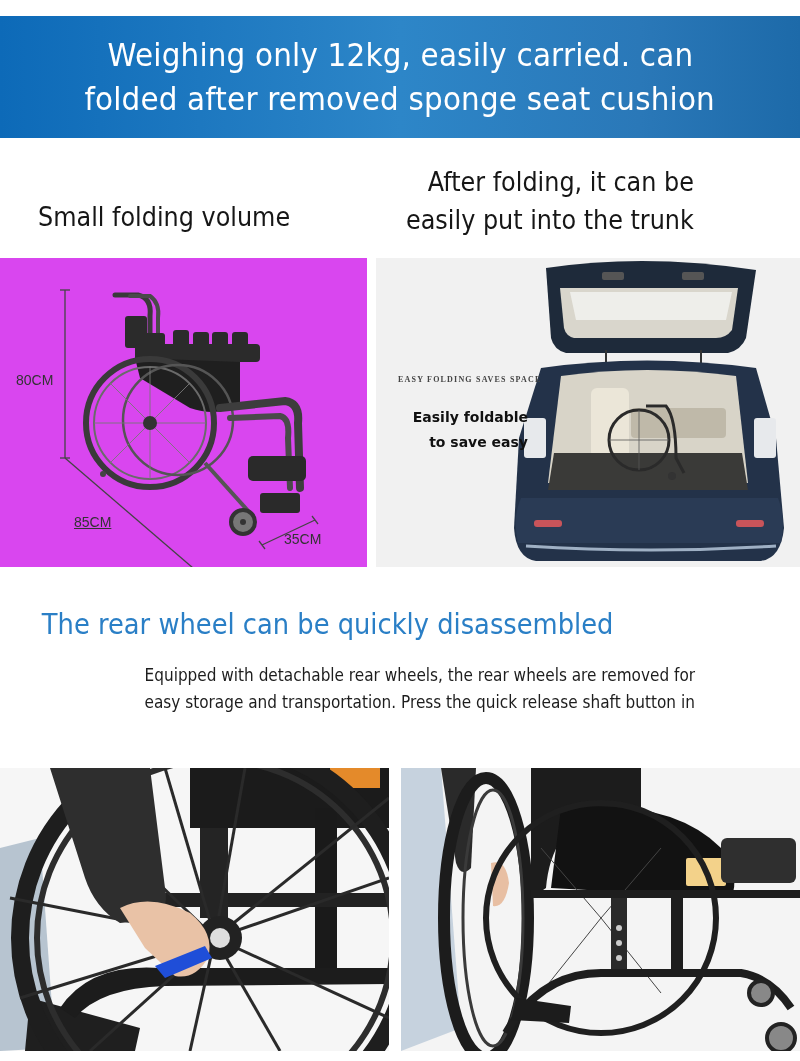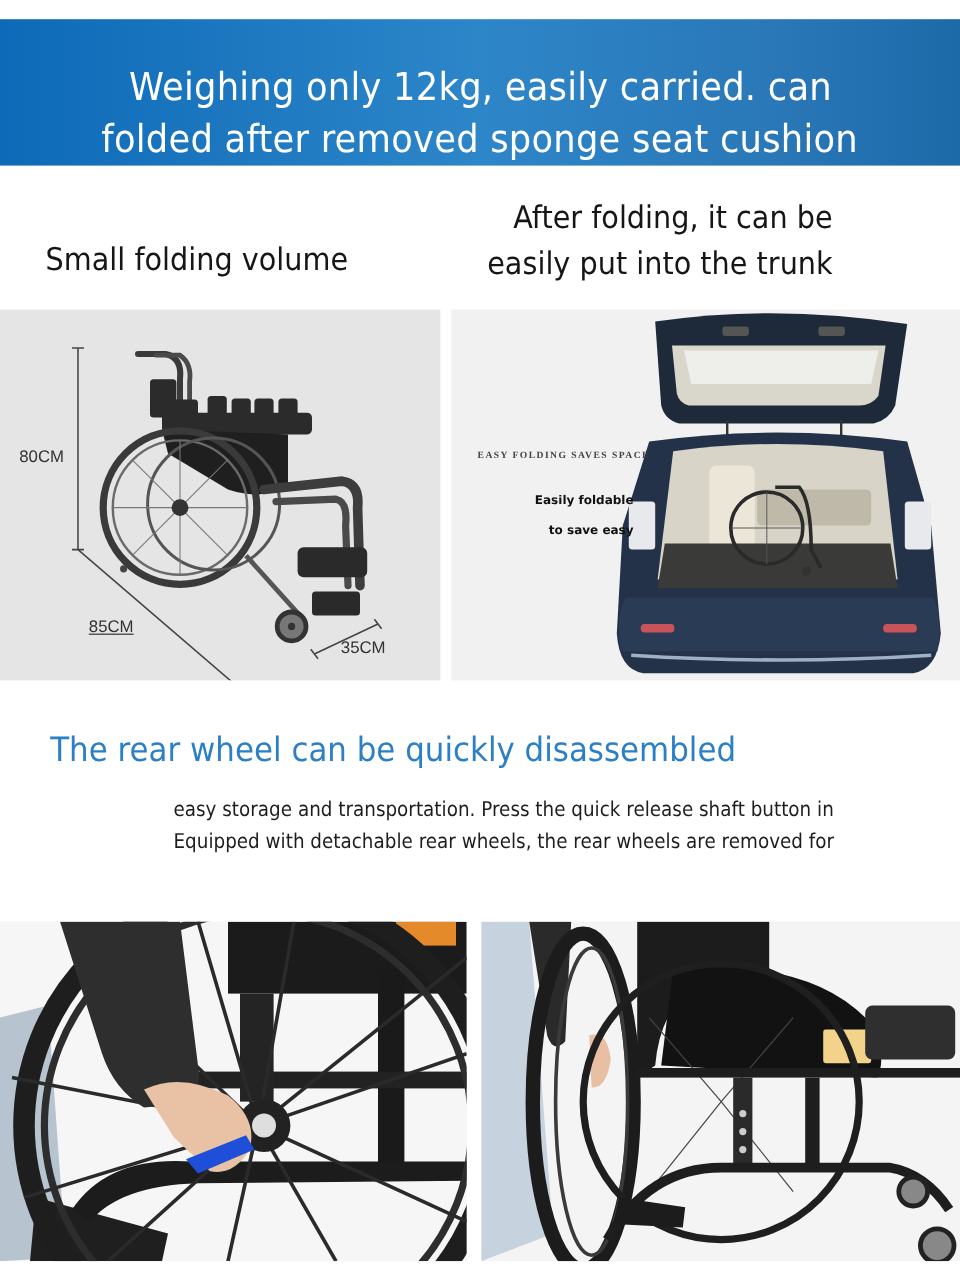--- a/index.html
+++ b/index.html
@@ -3,50 +3,50 @@
 <meta charset="utf-8">
 <style>
   * { box-sizing: border-box; margin: 0; padding: 0; }
   html, body { width: 800px; height: 1061px; background: #ffffff; overflow: hidden; }
   body { position: relative; font-family: "DejaVu Sans", sans-serif; color: #1a1a1a; }
 
   
   .banner {
     position: absolute; left: 0; top: 16px; width: 800px; height: 122px;
     background: linear-gradient(90deg, #0d6ab8 0%, #2d86c8 50%, #2a78b8 80%, #1d6aa9 100%);
-    display: flex; flex-direction: column; align-items: center; justify-content: flex-end;
+    display: flex; flex-direction: column; align-items: center; justify-content: center;
   }
   .banner .line {
     color: #ffffff; font-size: 32px; line-height: 44px; letter-spacing: 0.2px;
     font-family: "DejaVu Sans", sans-serif; font-weight: normal; white-space: nowrap;
     transform: scaleX(0.92);
   }
 
   
   .caption {
     position: absolute; font-size: 26px; line-height: 38px; color: #161616;
     white-space: nowrap; text-align: right; transform-origin: left center;
   }
   .cap-left { left: 38px; top: 198px; transform: scaleX(0.92); }
   .cap-right { left: 406px; top: 163px; text-align: right; transform: scaleX(0.92); }
 
   
   .panel { position: absolute; overflow: hidden; }
-  .panel-wc { left: 0; top: 258px; width: 367px; height: 309px; background: #e5e5e5; }
+  .panel-wc { left: 0; top: 258px; width: 367px; height: 309px; background: #d946ef; }
   .panel-car { left: 376px; top: 258px; width: 424px; height: 309px; background: #f1f1f1; }
 
   .dim-label { position: absolute; font-size: 14px; color: #333; font-family: "Liberation Sans", sans-serif; }
 
   .tag-small {
     position: absolute; left: 398px; top: 375px; font-size: 8px; letter-spacing: 1.2px;
     color: #444; font-weight: bold; font-family: Liberation Serif, serif; white-space: nowrap;
   }
   .tag-big {
     position: absolute; left: 396px; top: 405px; width: 132px; text-align: right;
-    font-size: 10px; line-height: 25px; font-weight: bold; color: #111;
+    font-size: 14px; line-height: 25px; font-weight: bold; color: #111;
     font-family: "DejaVu Sans", sans-serif;
   }
 
   
   .sub-heading {
     position: absolute; left: 0; top: 604px; width: 660px; text-align: center;
     font-size: 28px; line-height: 42px; color: #2a7fc6; white-space: nowrap;
   }
   .sub-heading span { display: inline-block; transform: scaleX(0.92); margin-left: -4px; }
   .paragraph {
@@ -175,22 +175,22 @@
 <div class="tag-small">EASY FOLDING SAVES SPACE</div>
 <div class="tag-big">
   <div>Easily foldable</div>
   <div>to save easy</div>
 </div>
 
 <div class="sub-heading">
   <span>The rear wheel can be quickly disassembled</span>
 </div>
 <div class="paragraph">
+  <div><span>Equipped with detachable rear wheels, the rear wheels are removed for</span></div>
   <div><span>easy storage and transportation.   Press the quick release shaft button in</span></div>
-  <div><span>Equipped with detachable rear wheels, the rear wheels are removed for</span></div>
 </div>
 
 <div class="photo photo-left">
   <svg width="389" height="283" viewBox="0 0 389 283">
     <rect width="389" height="283" fill="#f6f6f6"></rect>
 
     <path d="M0,80 L40,70 L55,280 L0,283 Z" fill="#b7c4d0"></path>
     <path d="M30,230 L140,260 L135,283 L25,283 Z" fill="#1f1f1f"></path>
 
     <rect x="190" y="0" width="199" height="60" fill="#1b1b1b"></rect>

